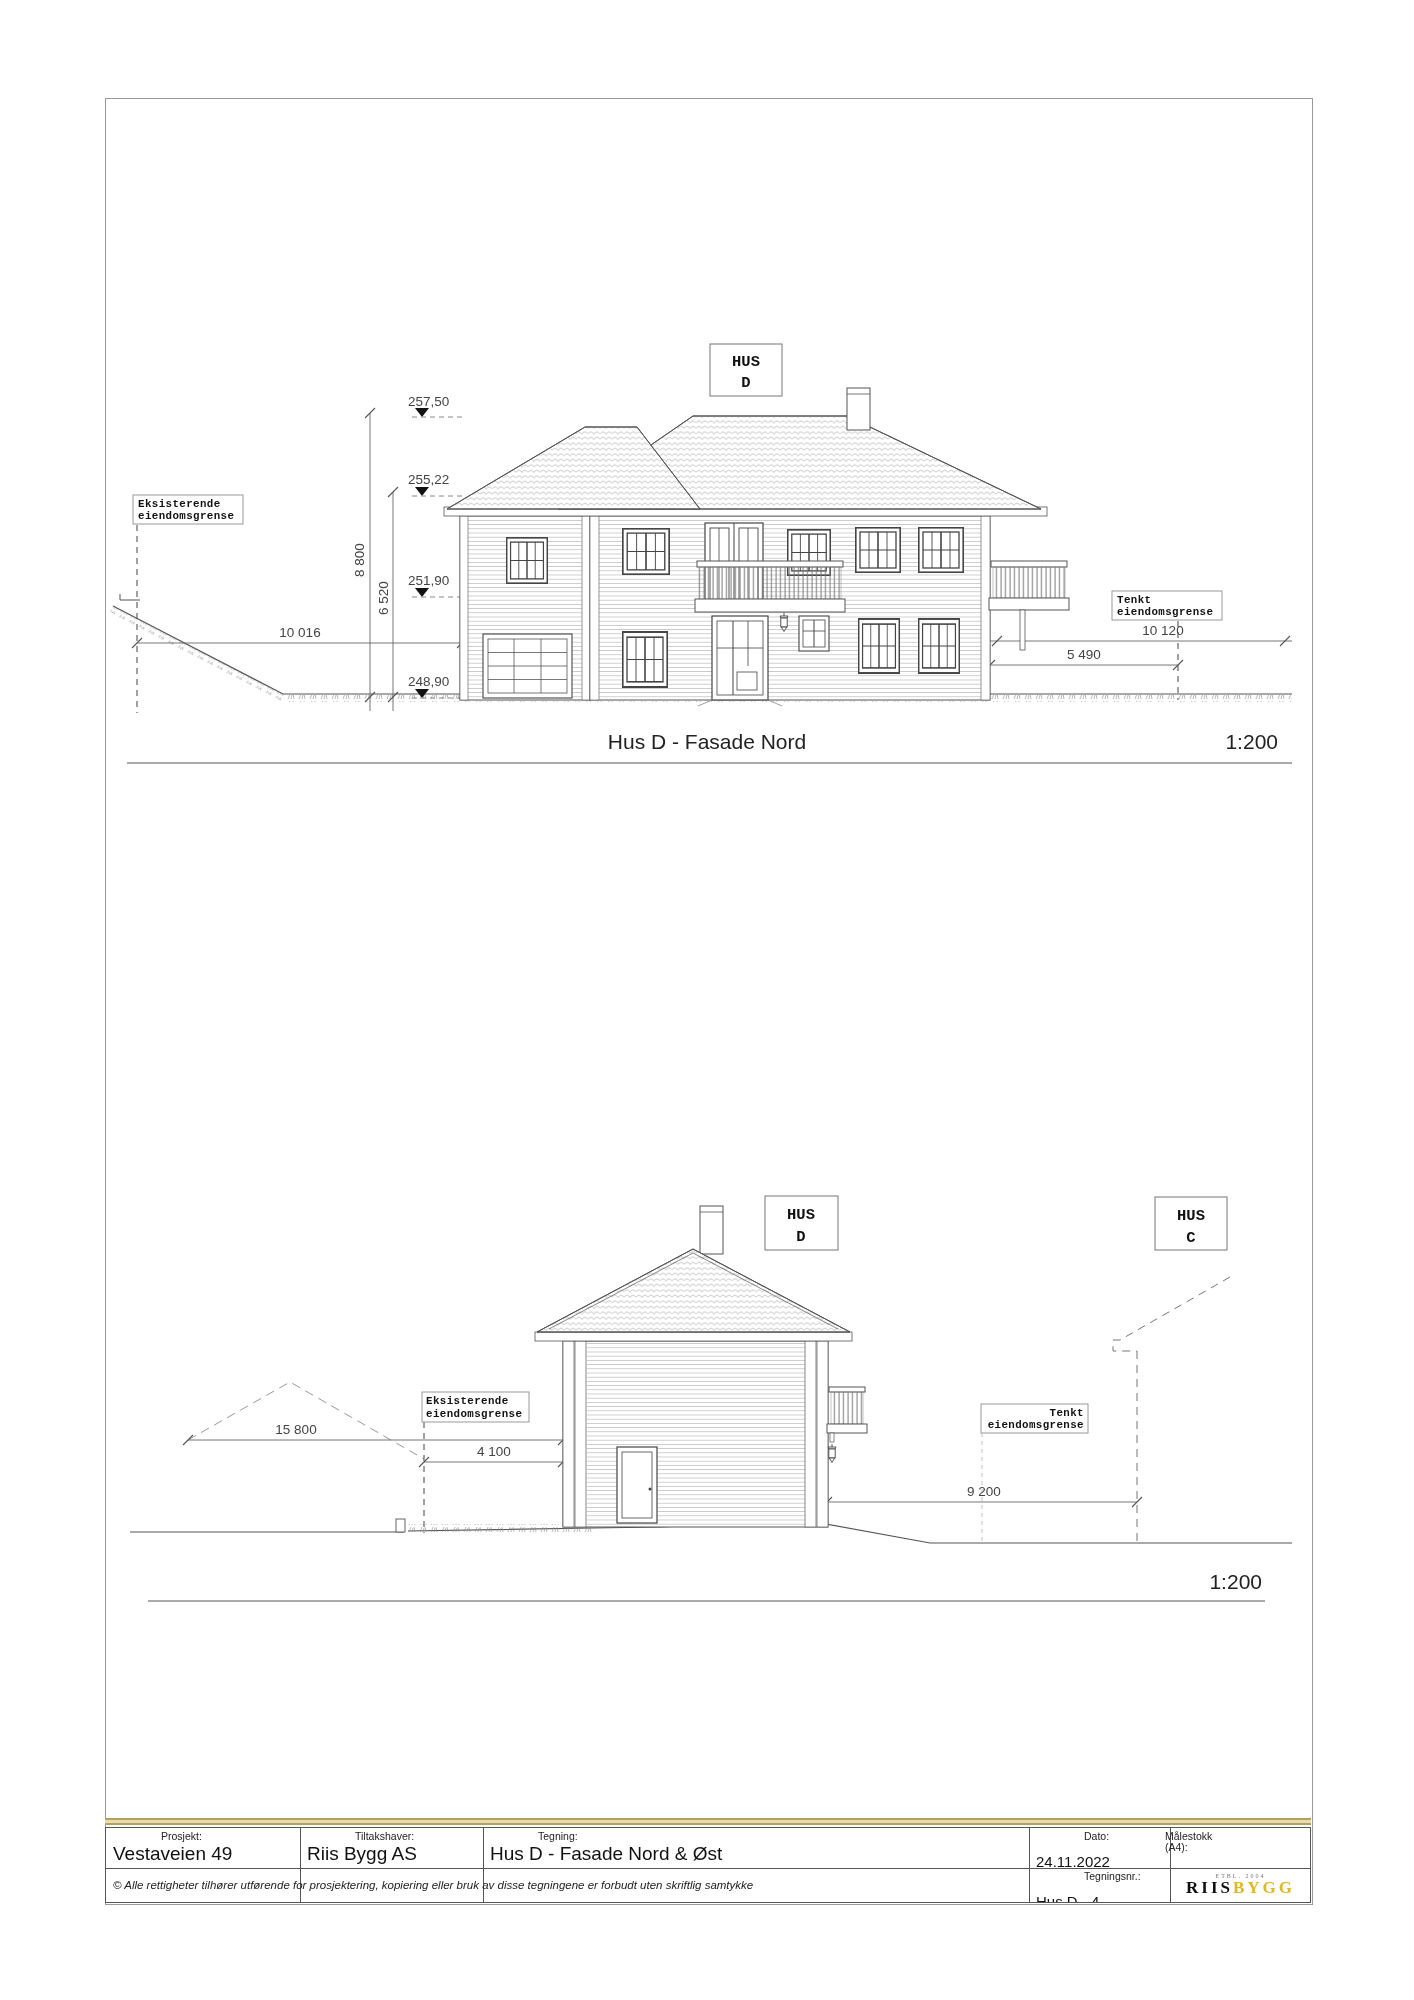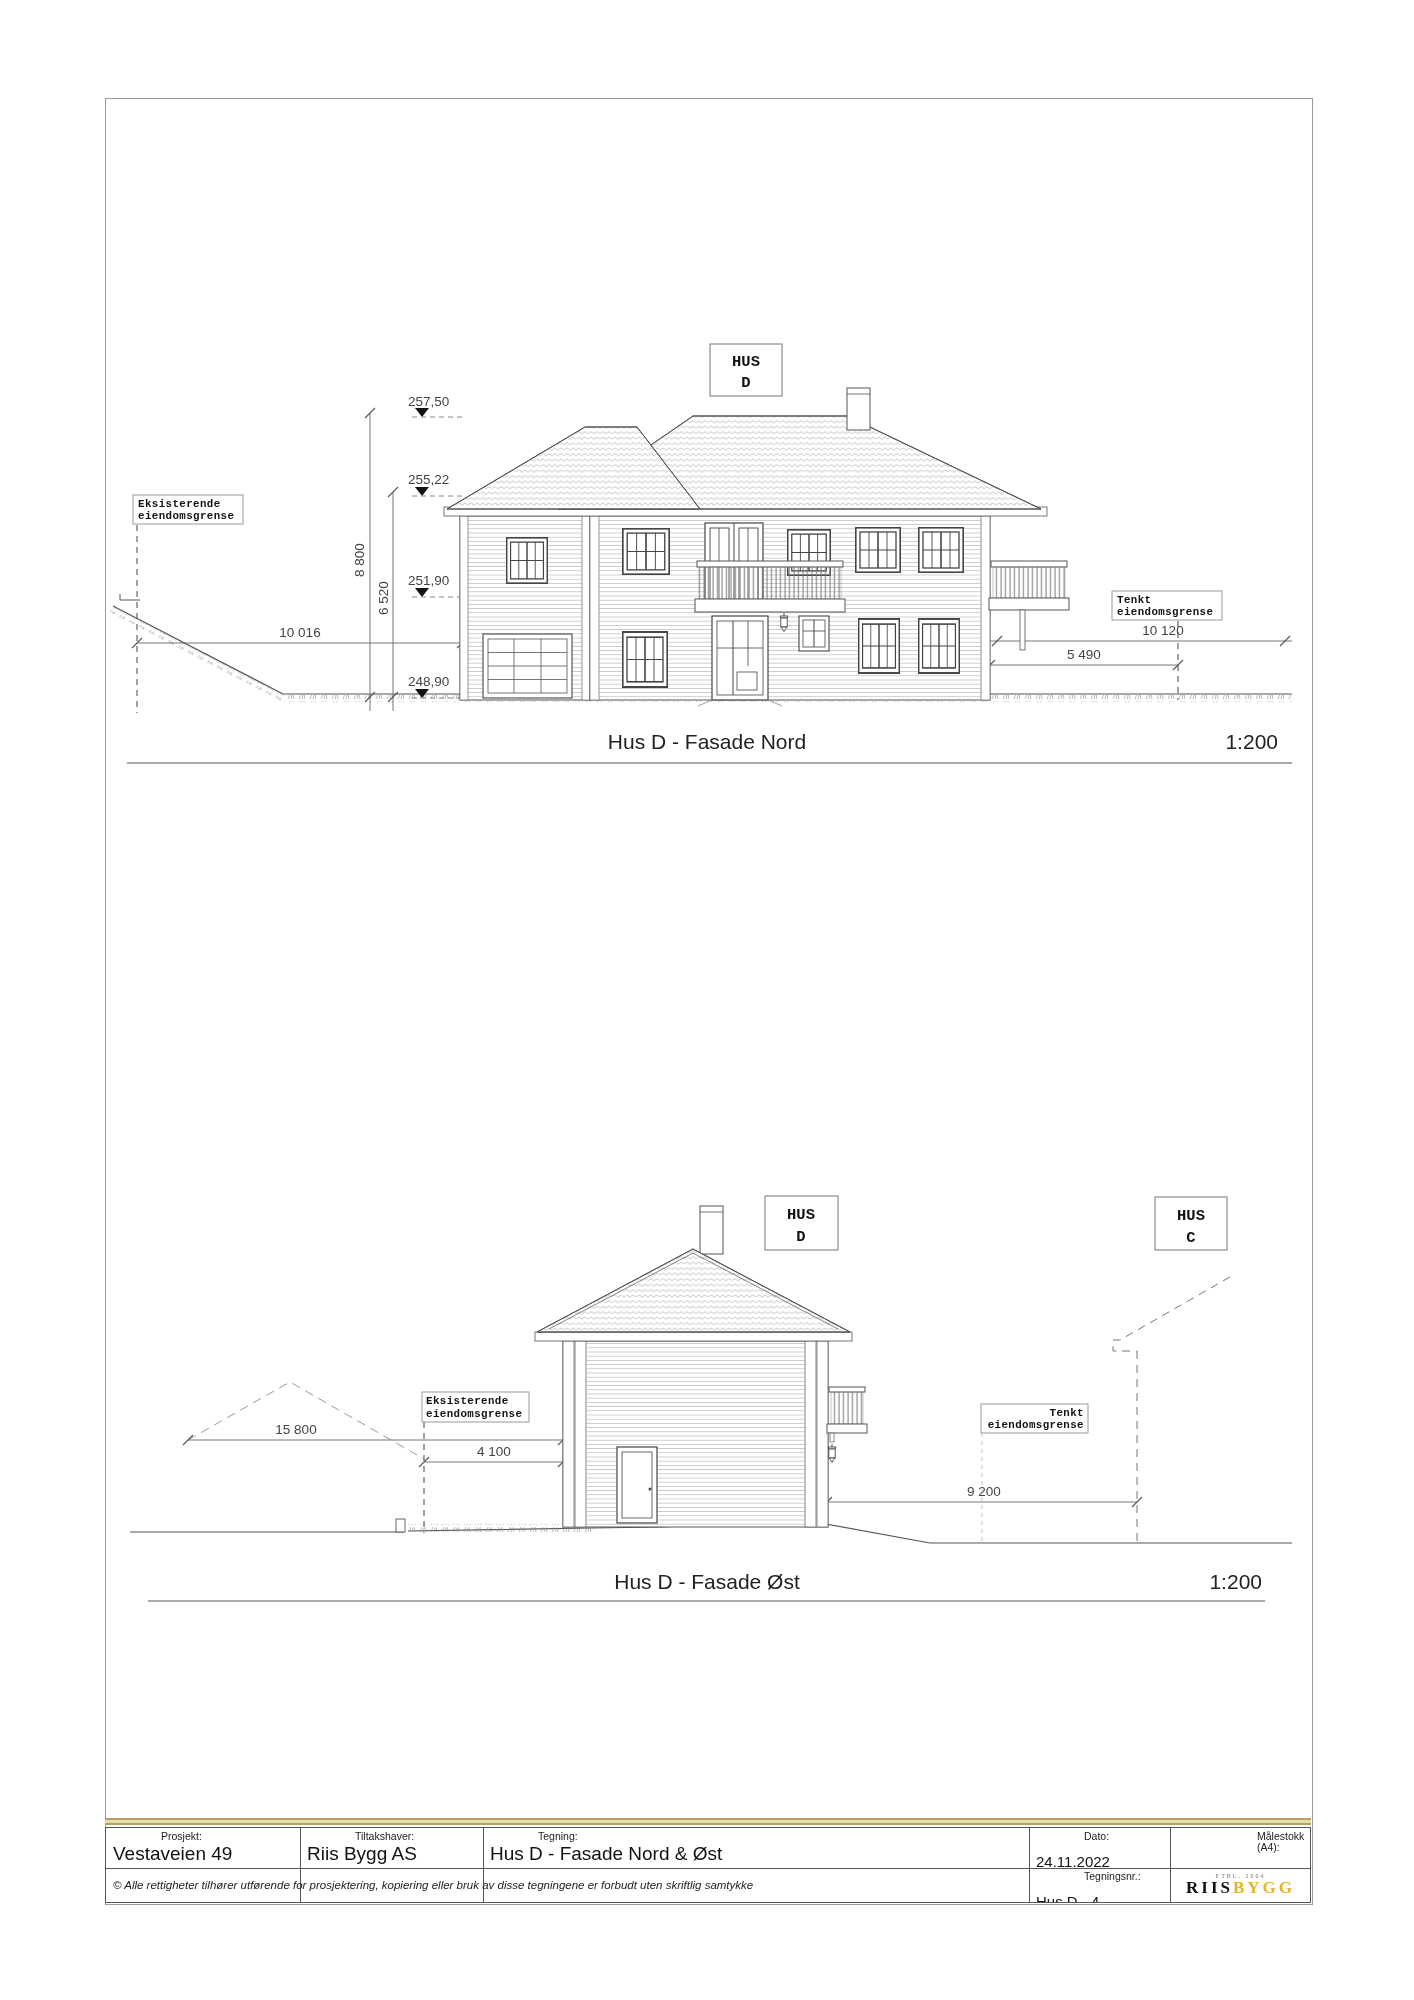--- a/index.html
+++ b/index.html
@@ -322,21 +322,20 @@
         <text class="mono husT" x="1191" y="1220">HUS</text>
         <text class="mono husT" x="1191" y="1242">C</text>
       </g>
     </g>
   </svg>
 
   <div class="cap-title" style="top:730px">Hus D - Fasade Nord</div>
   <div class="cap-scale" style="top:730px;right:136px">1:200</div>
   <div class="cap-rule" style="left:127px;width:1165px;top:762px"></div>
 
-  <div class="cap-title" style="top:1570px">Hus D - Fasade Øst</div>
   <div class="cap-scale" style="top:1570px;right:152px">1:200</div>
   <div class="cap-rule" style="left:148px;width:1117px;top:1600px"></div>
 
   <div class="accent"></div>
 
   <div class="tb">
     <div class="vline" style="left:194px"></div>
     <div class="vline" style="left:377px"></div>
     <div class="vline" style="left:923px"></div>
     <div class="vline" style="left:1064px"></div>
@@ -351,21 +350,21 @@
       <div class="big">Riis Bygg AS</div>
     </div>
     <div class="cell" style="left:377px;top:0;width:546px;height:40px">
       <div class="lbl">Tegning:</div>
       <div class="big">Hus D - Fasade Nord &amp; Øst</div>
     </div>
     <div class="cell" style="left:923px;top:0;width:141px;height:40px">
       <div class="lbl">Dato:</div>
       <div class="med">24.11.2022</div>
     </div>
-    <div class="cell" style="left:1096px;top:0;width:112px;height:40px">
+    <div class="cell" style="left:1004px;top:0;width:112px;height:40px">
       <div class="lbl">Målestokk (A4):</div>
       <div class="med">1:200</div>
     </div>
 
     <div class="cell copyright" style="left:0;top:40px;width:923px;height:34px">
       <span>© Alle rettigheter tilhører utførende for prosjektering, kopiering eller bruk av disse tegningene er forbudt uten skriftlig samtykke</span>
     </div>
     <div class="cell" style="left:923px;top:40px;width:141px;height:34px">
       <div class="lbl">Tegningsnr.:</div>
       <div class="med">Hus D - 4</div>

